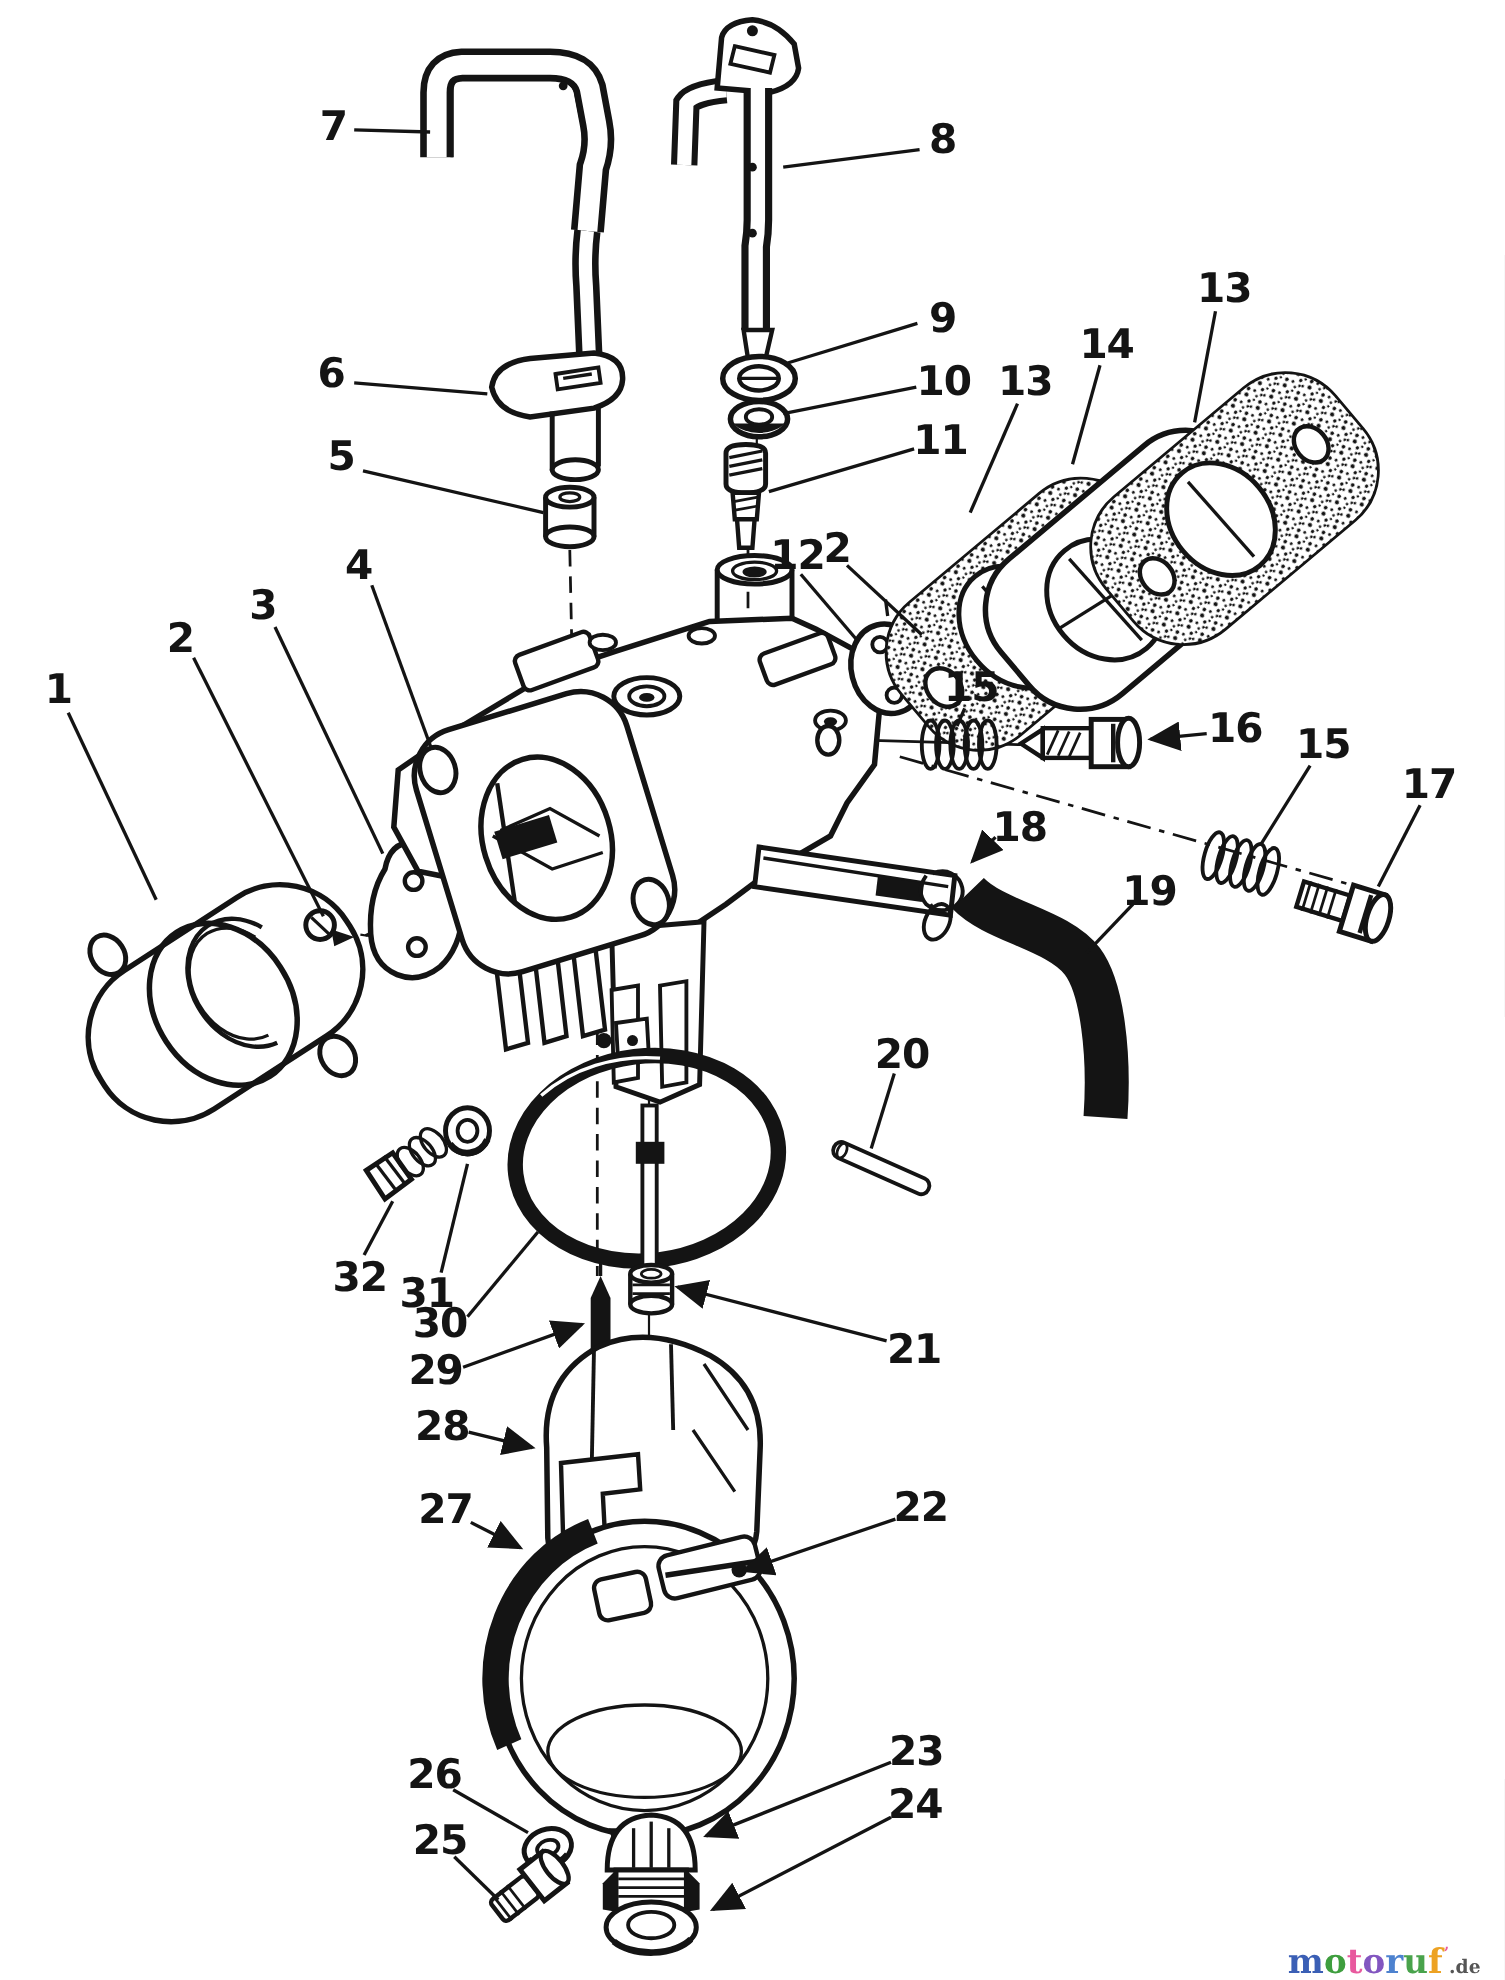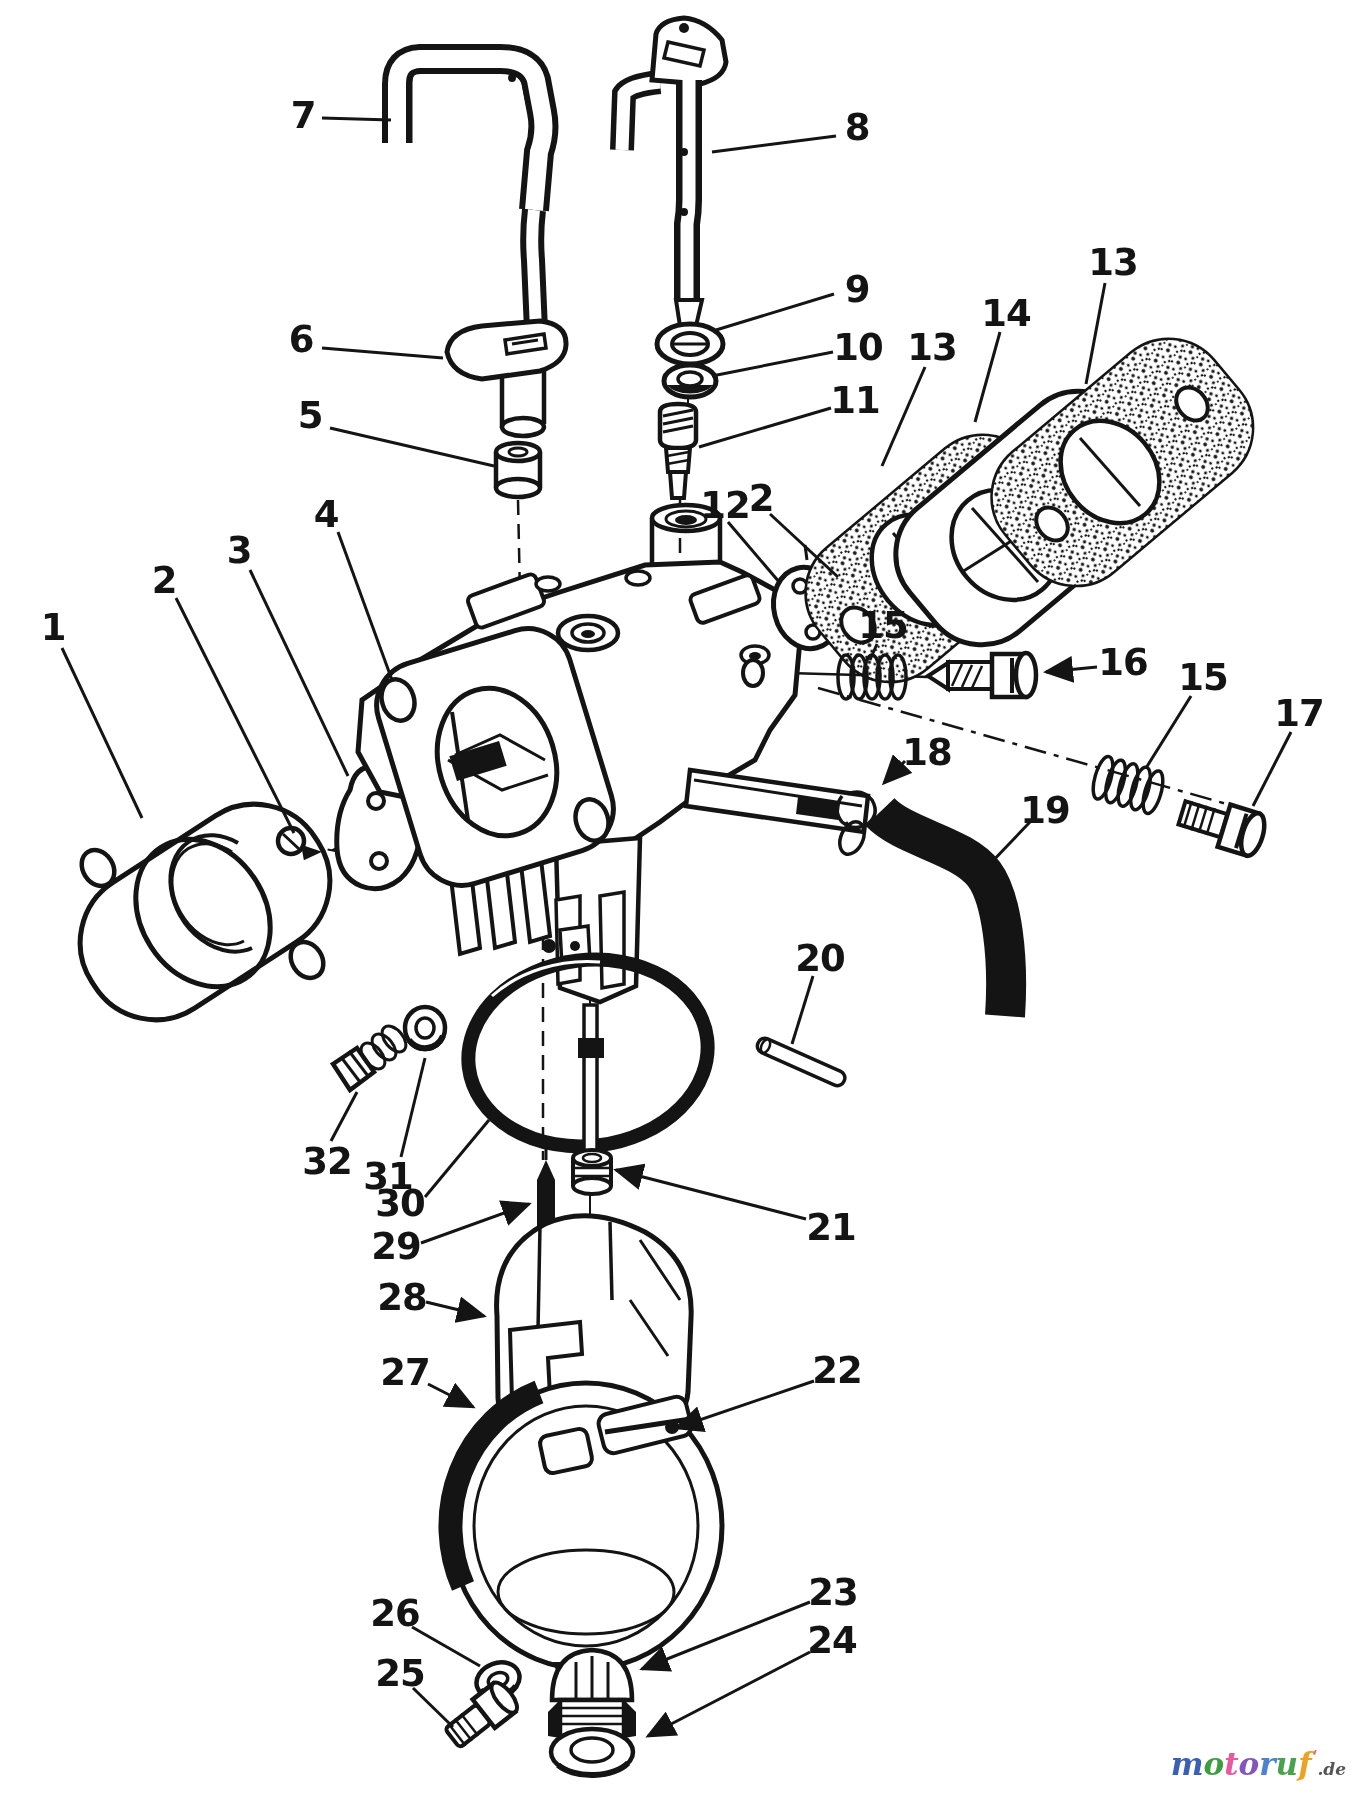--- a/index.html
+++ b/index.html
@@ -8,23 +8,23 @@
     font-family:"DejaVu Sans","Liberation Sans",sans-serif;overflow:hidden;margin:0 auto;
   }
   .stage svg{position:absolute;left:0;top:0;}
   .callout-label{
     font-family:"DejaVu Sans","Liberation Sans",sans-serif;
     font-weight:700;font-size:37px;fill:#141414;
     text-anchor:middle;dominant-baseline:central;letter-spacing:-1px;
   }
   .leader{fill:none;stroke:#141414;stroke-width:3;}
   .logo{
-    position:absolute;right:22px;bottom:20px;
+    position:absolute;right:22px;bottom:0;
     font-family:"DejaVu Serif","Liberation Serif",serif;
-    font-weight:700;font-size:31px;line-height:1;white-space:nowrap;font-style:italic;
+    font-weight:700;font-size:31px;line-height:1;white-space:nowrap;
   }
   .logo .suffix{font-size:17px;font-weight:700;}
   .logo .tick{font-size:14px;vertical-align:14px;margin-left:1px;}
 </style>
 </head>
 <body>
 
 <div class="stage">
 <svg viewBox="0 0 1368 1800" width="1368" height="1800">
   <defs>

